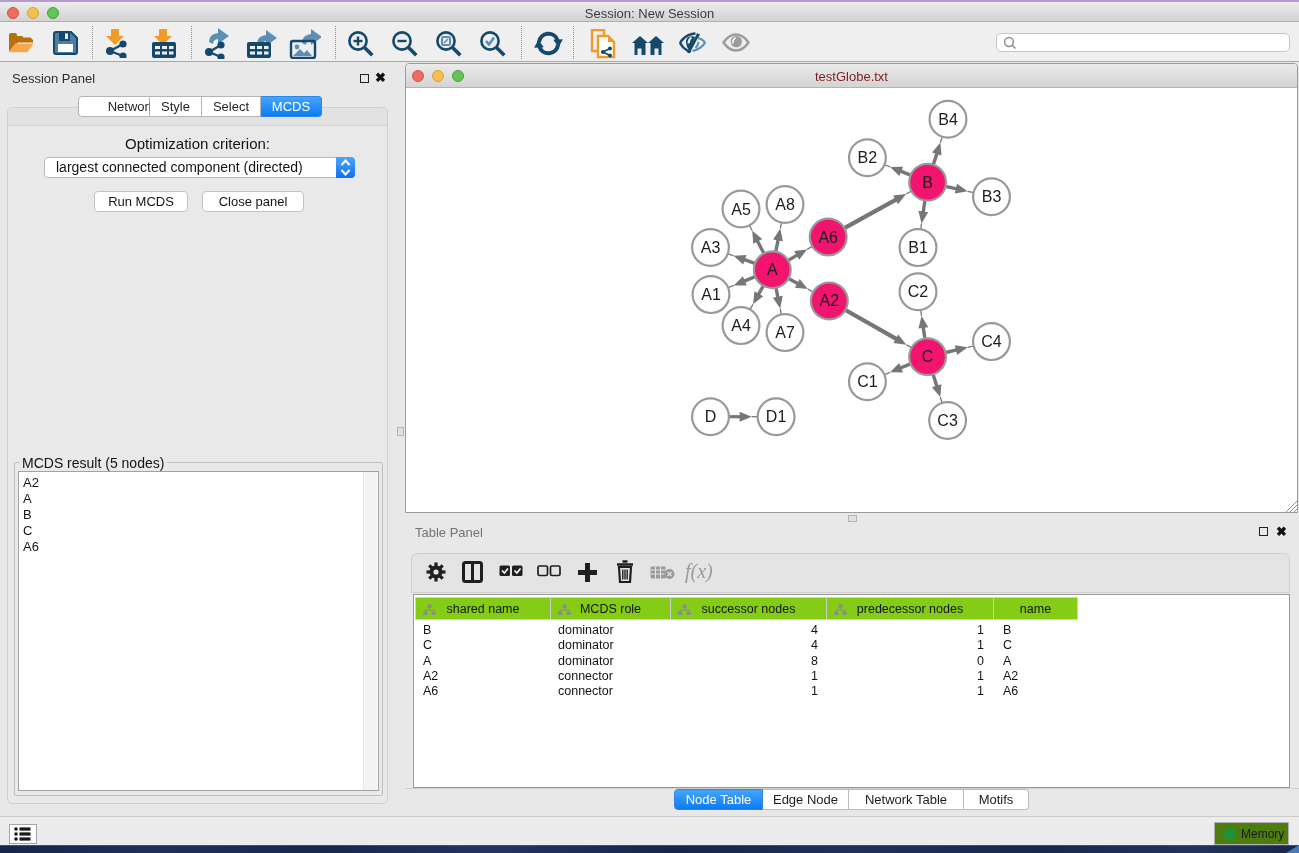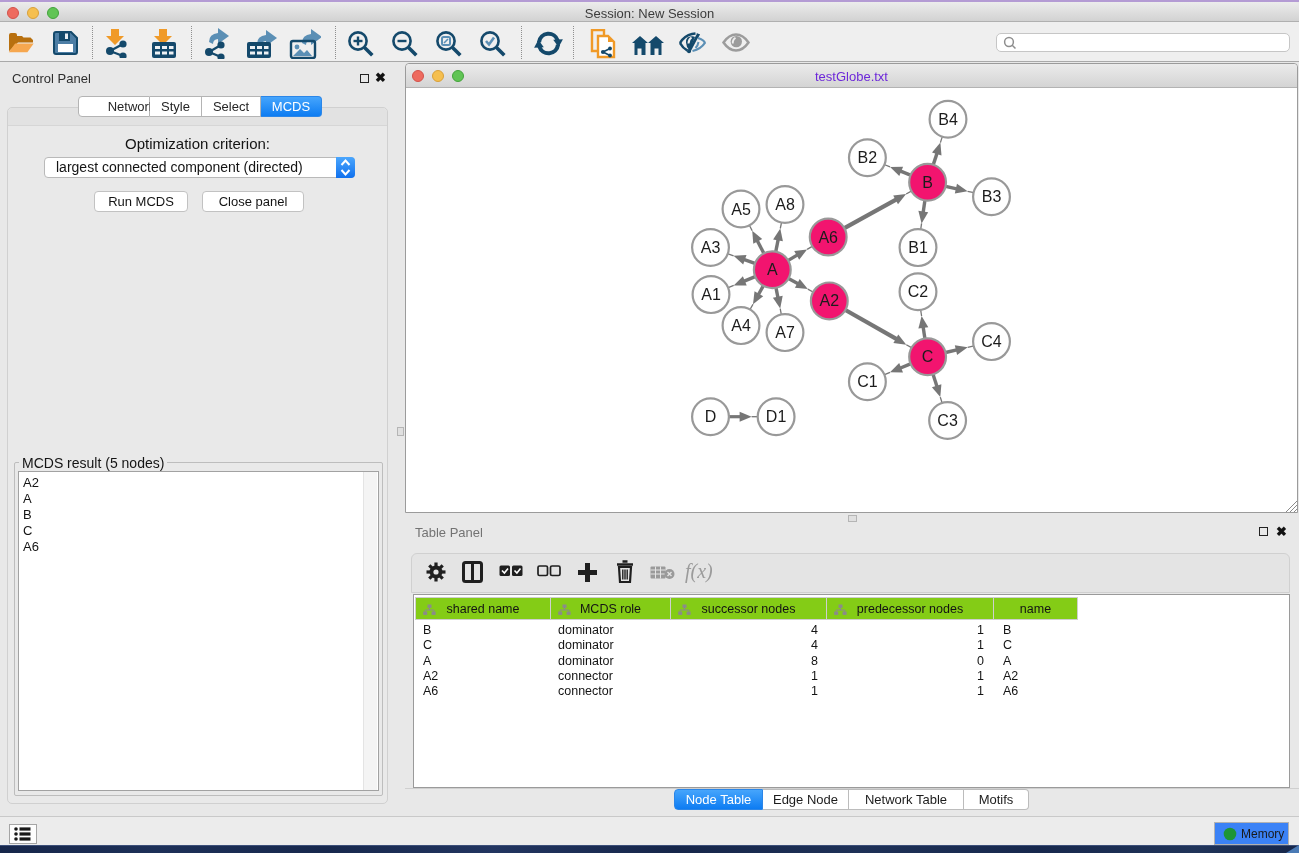--- a/index.html
+++ b/index.html
@@ -34,32 +34,32 @@
 .combo-text { left:56px; top:159px; font-size:14px; color:#141414; white-space:nowrap; }
 .stepper { left:336px; top:157px; width:19px; height:21px; background:linear-gradient(#4ba6fd,#1071ee); border-radius:0 4px 4px 0; }
 .btn { background:#fff; border:1px solid #c2c2c2; border-radius:4px; font-size:13px; color:#141414; display:flex; align-items:center; justify-content:center; }
 .groupbox { left:14px; top:462px; width:369px; height:334px; border:1px solid #bdbdbd; border-radius:2px; }
 .grouplabel { left:19px; top:455px; background:#e9e9e9; padding:0 3px; font-size:14px; color:#141414; }
 .mlist { left:18px; top:471px; width:361px; height:320px; background:#fff; border:1px solid #a2a2a2; font-size:13px; color:#141414; line-height:16px; padding:3px 0 0 4px; }
 .mscroll { left:363px; top:472px; width:14px; height:318px; background:#f4f4f4; border-left:1px solid #e4e4e4; }
 
 .statusbar { left:0; top:816px; width:1299px; height:30px; background:#ececec; border-top:1px solid #c9c9c9; }
 .listbtn { left:9px; top:824px; width:28px; height:20px; background:#fdfdfd; border:1px solid #a5a5a5; }
-.membtn { left:1214px; top:822px; width:75px; height:23px; background:#3b82f6; border:1px solid #b2b2b2; font-size:12px; color:#1a1a1a; }
+.membtn { left:1214px; top:822px; width:75px; height:23px; background:#4d7c0f; border:1px solid #b2b2b2; font-size:12px; color:#1a1a1a; }
 .navy { left:0; top:845px; width:1299px; height:8px;
   background:linear-gradient(90deg,#16264a,#1d3058 12%,#17284d 25%,#223560 38%,#16264a 52%,#1e3157 66%,#17284d 80%,#203459 92%,#16264a);
   border-top:1px solid #3c4f79; }
 
 .netwin { left:405px; top:63px; width:893px; height:450px; background:#fff; border:1px solid #9b9b9b; border-radius:4px 4px 0 0; }
 .net-titlebar { left:406px; top:64px; width:891px; height:24px; background:linear-gradient(#ebebeb,#d4d4d4); border-bottom:1px solid #b3b3b3; border-radius:4px 4px 0 0; }
 .ntl { border-radius:50%; width:12px; height:12px; top:70px; }
 .ntl.r { left:412px; background:#ee6b5f; border:1px solid #d3524b; }
 .ntl.y { left:432px; background:#f5bf4f; border:1px solid #d9a039; }
 .ntl.g { left:452px; background:#61c455; border:1px solid #43a33c; }
-.net-title { left:406px; top:69px; width:891px; text-align:center; font-size:13px; color:#6d28d9; }
+.net-title { left:406px; top:69px; width:891px; text-align:center; font-size:13px; color:#7f1d1d; }
 
 .tp-title { left:415px; top:525px; font-size:13px; color:#737373; }
 .tp-max { left:1259px; top:527px; width:9px; height:9px; border:1.5px solid #222; }
 .tp-x { left:1276px; top:524px; font-size:13px; font-weight:bold; color:#111; }
 .tp-toolbar { left:411px; top:553px; width:879px; height:40px; background:#e4e4e4; border:1px solid #d0d0d0; border-radius:6px 6px 0 0; }
 .tbl { left:413px; top:594px; width:877px; height:194px; background:#fff; border:1px solid #9a9a9a; }
 .th { top:597px; height:23px; background:#84cc16; border:1px solid #cfcfcf; font-size:12.5px; color:#141414; display:flex; align-items:center; justify-content:center; }
 .td { font-size:12.5px; color:#141414; height:16px; line-height:16px; }
 .btab { top:789px; height:21px; background:#fff; border:1px solid #bcbcbc; border-left:none; font-size:13px; color:#1c1c1c; display:flex; align-items:center; justify-content:center; }
 .hline788 { left:405px; top:788px; width:894px; height:1px; background:#cfcfcf; }
@@ -196,21 +196,21 @@
 <div class="abs tsep" style="left:191px"></div>
 <div class="abs tsep" style="left:335px"></div>
 <div class="abs tsep" style="left:521px"></div>
 <div class="abs tsep" style="left:573px"></div>
 <div class="abs searchbox"></div>
 <svg class="abs" style="left:1003px;top:36px" width="14" height="14" viewBox="0 0 14 14">
     <circle cx="6" cy="6" r="4.4" fill="none" stroke="#8e8e8e" stroke-width="1.5"></circle>
     <line x1="9.2" y1="9.2" x2="12.5" y2="12.5" stroke="#8e8e8e" stroke-width="1.5"></line>
   </svg>
 
-<div class="abs cp-title">Control Panel</div>
+<div class="abs cp-title">Session Panel</div>
 <div class="abs cp-max"></div>
 <div class="abs cp-x">✖</div>
 <div class="abs cp-panel"></div>
 <div class="abs cp-panelhead"></div>
 <div class="abs tabs">
   <div class="tab" style="width:72px">Network</div>
   <div class="tab" style="width:52px">Style</div>
   <div class="tab" style="width:59px">Select</div>
   <div class="tab sel" style="width:61px">MCDS</div>
 </div>

